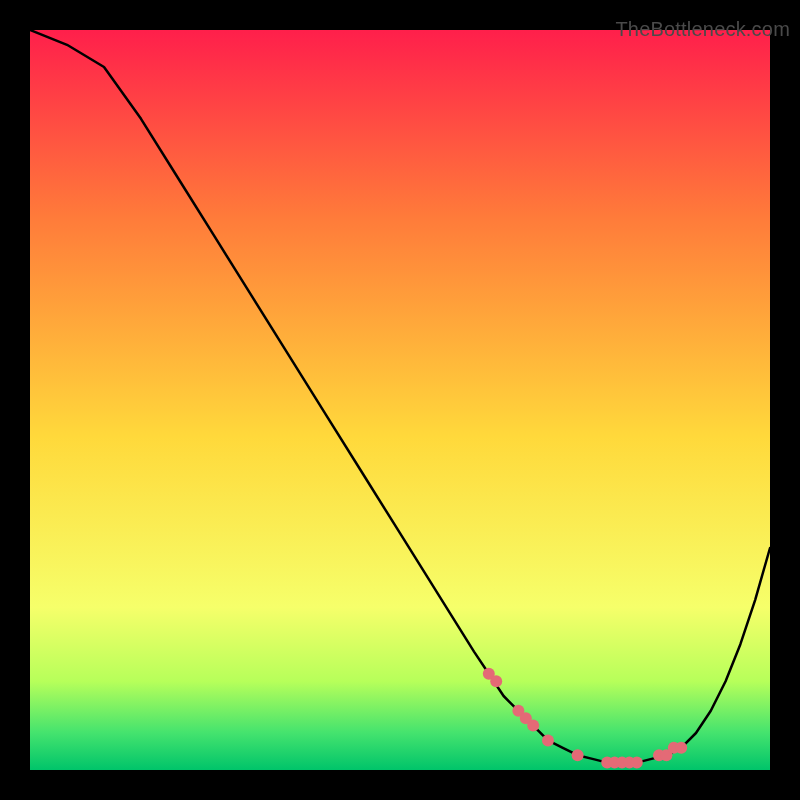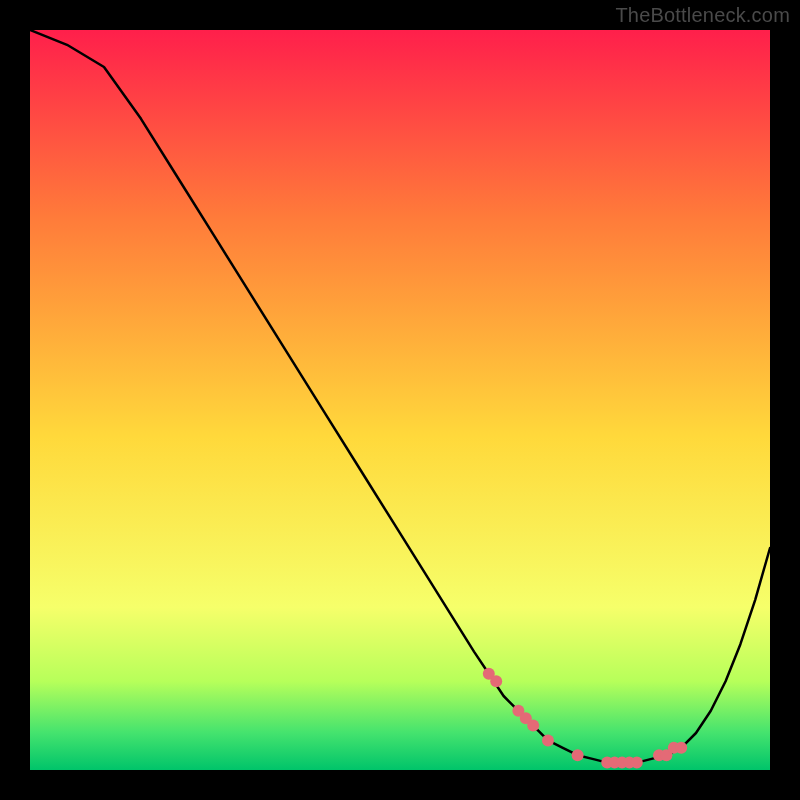--- a/index.html
+++ b/index.html
@@ -12,21 +12,21 @@
     font-family: Arial, Helvetica, sans-serif;
   }
   .frame {
     position: relative;
     width: 800px;
     height: 800px;
     background: #000;
   }
   .watermark {
     position: absolute;
-    top: 4px;
+    top: 18px;
     right: 10px;
     font-size: 20px;
     font-weight: 500;
     color: #4a4a4a;
     letter-spacing: 0.2px;
     z-index: 10;
   }
   .plot {
     position: absolute;
     left: 30px;

